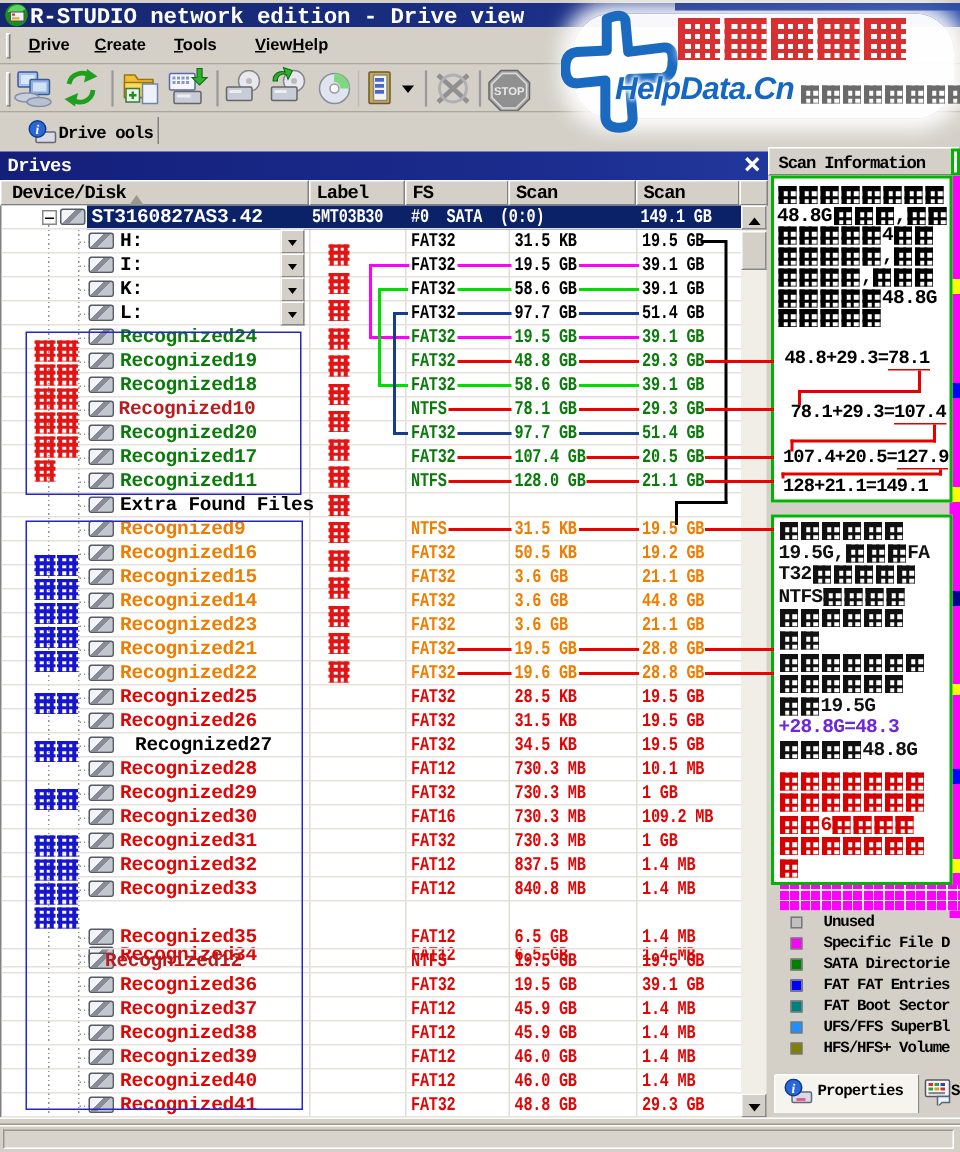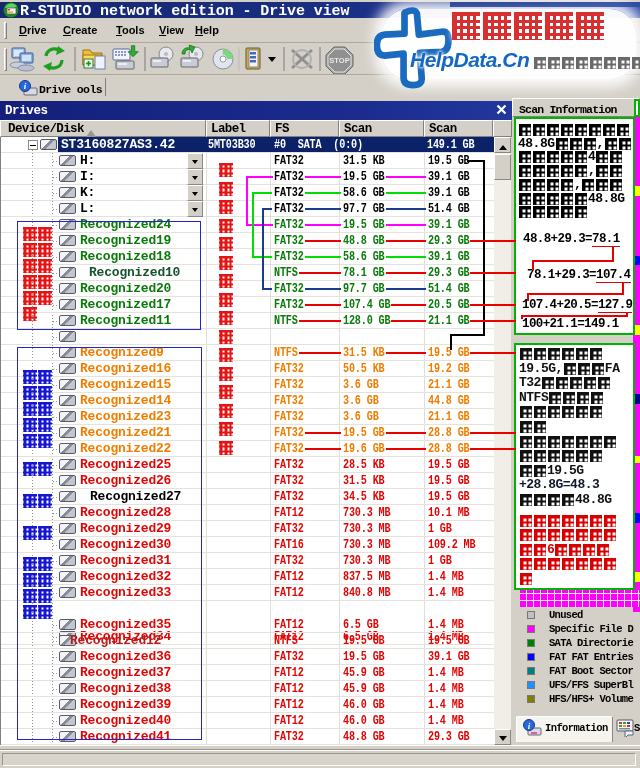--- a/index.html
+++ b/index.html
@@ -40,21 +40,21 @@
 <rect x="4" y="6" width="9" height="6" fill="#f2f2f8" stroke="#555" stroke-width="0.7"></rect>
 <rect x="5" y="9.5" width="5" height="1.5" fill="#e8b020"></rect>
     <rect x="5" y="7" width="2" height="1.5" fill="#d04040"></rect>
   </svg>
 <div class="ab mono" style="left:20px;top:3px;font-weight:bold;font-size:15px;color:#fff;letter-spacing:-0.1px;white-space:nowrap">R-STUDIO network edition - Drive view</div>
 <div class="ab" style="left:0;top:18px;width:640px;height:25px;background:#D4D0C8;border-bottom:1px solid #aca899"></div>
 <div class="ab" style="left:4px;top:22px;width:3px;height:17px;border:1px solid #fff;border-right-color:#808080;border-bottom-color:#808080"></div>
 <div class="ab sans" style="left:19px;top:24px;font-weight:bold;font-size:11px;color:#000"><u>D</u>rive</div>
 <div class="ab sans" style="left:63px;top:24px;font-weight:bold;font-size:11px;color:#000"><u>C</u>reate</div>
 <div class="ab sans" style="left:116px;top:24px;font-weight:bold;font-size:11px;color:#000"><u>T</u>ools</div>
-<div class="ab sans" style="left:159px;top:24px;font-weight:bold;font-size:11px;color:#000"><u>V</u>iew</div>
+<div class="ab sans" style="left:170px;top:24px;font-weight:bold;font-size:11px;color:#000"><u>V</u>iew</div>
 <div class="ab sans" style="left:195px;top:24px;font-weight:bold;font-size:11px;color:#000"><u>H</u>elp</div>
 <div class="ab" style="left:0;top:43px;width:640px;height:32px;background:#D4D0C8;border-bottom:1px solid #aca899"></div>
 <div class="ab" style="left:4px;top:48px;width:3px;height:23px;border:1px solid #fff;border-right-color:#808080;border-bottom-color:#808080"></div>
 <svg class="ab" style="left:0;top:44px" width="360" height="30" viewBox="0 0 360 30">
 
 <g>
       <rect x="12" y="4" width="13" height="10" rx="1" fill="#a8c4e8" stroke="#3a5a9a"></rect>
 <rect x="14" y="6" width="9" height="6" fill="#d8e8fa"></rect>
 <rect x="20" y="9" width="13" height="10" rx="1" fill="#90b0dc" stroke="#3a5a9a"></rect>
 <rect x="22" y="11" width="9" height="6" fill="#cfe2f8"></rect>
@@ -253,21 +253,21 @@
     <span class="dsk" style="left:58px"></span>
     <div class="cell" style="left:79px;color:#0a7a0a">Recognized18</div>
     <div class="cell val" style="left:273px;color:#0a7a0a">FAT32</div>
     <div class="cell val" style="left:342px;color:#0a7a0a">58.6 GB</div>
     <div class="cell val" style="left:427px;color:#0a7a0a">39.1 GB</div>
   </div>
 <div class="row" style="top:265px">
     <div class="cell" style="left:0;width:493px;top:15px;height:1px;background:#e4e2da"></div>
     <div class="cell" style="left:52px;top:8px;width:6px;height:1px;background:repeating-linear-gradient(90deg,#909090 0 1px,transparent 1px 3px)"></div>
     <span class="dsk" style="left:58px"></span>
-    <div class="cell" style="left:88px;color:#14532d">Recognized10</div>
+    <div class="cell" style="left:78px;color:#b91c1c">Recognized10</div>
     <div class="cell val" style="left:273px;color:#0a7a0a">NTFS</div>
     <div class="cell val" style="left:342px;color:#0a7a0a">78.1 GB</div>
     <div class="cell val" style="left:427px;color:#0a7a0a">29.3 GB</div>
   </div>
 <div class="row" style="top:281px">
     <div class="cell" style="left:0;width:493px;top:15px;height:1px;background:#e4e2da"></div>
     <div class="cell" style="left:52px;top:8px;width:6px;height:1px;background:repeating-linear-gradient(90deg,#909090 0 1px,transparent 1px 3px)"></div>
     <span class="dsk" style="left:58px"></span>
     <div class="cell" style="left:79px;color:#0a7a0a">Recognized20</div>
     <div class="cell val" style="left:273px;color:#0a7a0a">FAT32</div>
@@ -289,20 +289,21 @@
     <span class="dsk" style="left:58px"></span>
     <div class="cell" style="left:79px;color:#0a7a0a">Recognized11</div>
     <div class="cell val" style="left:273px;color:#0a7a0a">NTFS</div>
     <div class="cell val" style="left:342px;color:#0a7a0a">128.0 GB</div>
     <div class="cell val" style="left:427px;color:#0a7a0a">21.1 GB</div>
   </div>
 <div class="row" style="top:329px">
     <div class="cell" style="left:0;width:493px;top:15px;height:1px;background:#e4e2da"></div>
     <div class="cell" style="left:52px;top:8px;width:6px;height:1px;background:repeating-linear-gradient(90deg,#909090 0 1px,transparent 1px 3px)"></div>
     <span class="dsk" style="left:58px"></span>
+    <div class="cell" style="left:79px;color:#000">Extra Found Files</div>
   </div>
 <div class="row" style="top:345px">
     <div class="cell" style="left:0;width:493px;top:15px;height:1px;background:#e4e2da"></div>
     <div class="cell" style="left:52px;top:8px;width:6px;height:1px;background:repeating-linear-gradient(90deg,#909090 0 1px,transparent 1px 3px)"></div>
     <span class="dsk" style="left:58px"></span>
     <div class="cell" style="left:79px;color:#ef7d00">Recognized9</div>
     <div class="cell val" style="left:273px;color:#ef7d00">NTFS</div>
     <div class="cell val" style="left:342px;color:#ef7d00">31.5 KB</div>
     <div class="cell val" style="left:427px;color:#ef7d00">19.5 GB</div>
   </div>
@@ -544,41 +545,41 @@
 <div class="ab" style="left:518px;top:123.0px;width:114px;height:14px;color:#000;overflow:hidden;white-space:nowrap"><i class="g c13"></i><i class="g c13"></i><i class="g c13"></i><i class="g c13"></i><i class="g c13"></i><i class="g c13"></i><i class="g c13"></i><i class="g c13"></i></div>
 <div class="ab" style="left:518px;top:136.7px;width:114px;height:14px;color:#000;overflow:hidden;white-space:nowrap"><span class="as13">48.8G</span><i class="g c13"></i><i class="g c13"></i><i class="g c13"></i><span class="as13">,</span><i class="g c13"></i><i class="g c13"></i></div>
 <div class="ab" style="left:518px;top:150.4px;width:114px;height:14px;color:#000;overflow:hidden;white-space:nowrap"><i class="g c13"></i><i class="g c13"></i><i class="g c13"></i><i class="g c13"></i><i class="g c13"></i><span class="as13">4</span><i class="g c13"></i><i class="g c13"></i></div>
 <div class="ab" style="left:518px;top:164.1px;width:114px;height:14px;color:#000;overflow:hidden;white-space:nowrap"><i class="g c13"></i><i class="g c13"></i><i class="g c13"></i><i class="g c13"></i><i class="g c13"></i><span class="as13">,</span><i class="g c13"></i><i class="g c13"></i></div>
 <div class="ab" style="left:518px;top:177.8px;width:114px;height:14px;color:#000;overflow:hidden;white-space:nowrap"><i class="g c13"></i><i class="g c13"></i><i class="g c13"></i><i class="g c13"></i><span class="as13">,</span><i class="g c13"></i><i class="g c13"></i><i class="g c13"></i></div>
 <div class="ab" style="left:518px;top:191.5px;width:114px;height:14px;color:#000;overflow:hidden;white-space:nowrap"><i class="g c13"></i><i class="g c13"></i><i class="g c13"></i><i class="g c13"></i><i class="g c13"></i><span class="as13">48.8G</span></div>
 <div class="ab" style="left:518px;top:205.2px;width:114px;height:14px;color:#000;overflow:hidden;white-space:nowrap"><i class="g c13"></i><i class="g c13"></i><i class="g c13"></i><i class="g c13"></i><i class="g c13"></i></div>
 <div class="ab mono" style="left:523px;top:232px;font-weight:bold;font-size:12.5px;letter-spacing:-0.6px;color:#000">48.8+29.3=<span style="border-bottom:1.5px solid #e00000">78.1</span></div>
 <div class="ab mono" style="left:527px;top:268px;font-weight:bold;font-size:12.5px;letter-spacing:-0.6px;color:#000">78.1+29.3=<span style="border-bottom:1.5px solid #e00000">107.4</span></div>
 <div class="ab mono" style="left:522px;top:298px;font-weight:bold;font-size:12.5px;letter-spacing:-0.6px;color:#000">107.4+20.5=<span style="border-bottom:1.5px solid #e00000">127.9</span></div>
-<div class="ab mono" style="left:522px;top:317px;font-weight:bold;font-size:12.5px;letter-spacing:-0.6px;color:#000">100+21.1=149.1</div>
+<div class="ab mono" style="left:522px;top:317px;font-weight:bold;font-size:12.5px;letter-spacing:-0.6px;color:#000">128+21.1=149.1</div>
 <div class="ab" style="left:612px;top:247px;width:2px;height:15px;background:#e80000"></div>
 <div class="ab" style="left:532px;top:260px;width:82px;height:2px;background:#e80000"></div>
 <div class="ab" style="left:532px;top:260px;width:2px;height:10px;background:#e80000"></div>
 <div class="ab" style="left:622px;top:283px;width:2px;height:12px;background:#e80000"></div>
 <div class="ab" style="left:527px;top:293px;width:97px;height:2px;background:#e80000"></div>
 <div class="ab" style="left:527px;top:293px;width:2px;height:8px;background:#e80000"></div>
 <div class="ab" style="left:626px;top:313px;width:2px;height:4px;background:#e80000"></div>
 <div class="ab" style="left:521px;top:315px;width:107px;height:2px;background:#e80000"></div>
 <div class="ab" style="left:521px;top:315px;width:2px;height:4px;background:#e80000"></div>
 <div class="ab" style="left:514px;top:343px;width:121px;height:247px;background:#fff;border:2px solid #00b400"></div>
 <div class="ab" style="left:519px;top:347.0px;width:114px;height:14px;color:#111;overflow:hidden;white-space:nowrap"><i class="g c13"></i><i class="g c13"></i><i class="g c13"></i><i class="g c13"></i><i class="g c13"></i><i class="g c13"></i></div>
 <div class="ab" style="left:519px;top:361.6px;width:114px;height:14px;color:#111;overflow:hidden;white-space:nowrap"><span class="as13">19.5G</span><span class="as13">,</span><i class="g c13"></i><i class="g c13"></i><i class="g c13"></i><span class="as13">FA</span></div>
 <div class="ab" style="left:519px;top:376.2px;width:114px;height:14px;color:#111;overflow:hidden;white-space:nowrap"><span class="as13">T32</span><i class="g c13"></i><i class="g c13"></i><i class="g c13"></i><i class="g c13"></i><i class="g c13"></i></div>
 <div class="ab" style="left:519px;top:390.8px;width:114px;height:14px;color:#111;overflow:hidden;white-space:nowrap"><span class="as13">NTFS</span><i class="g c13"></i><i class="g c13"></i><i class="g c13"></i><i class="g c13"></i></div>
 <div class="ab" style="left:519px;top:405.4px;width:114px;height:14px;color:#111;overflow:hidden;white-space:nowrap"><i class="g c13"></i><i class="g c13"></i><i class="g c13"></i><i class="g c13"></i><i class="g c13"></i><i class="g c13"></i></div>
 <div class="ab" style="left:519px;top:420.0px;width:114px;height:14px;color:#111;overflow:hidden;white-space:nowrap"><i class="g c13"></i><i class="g c13"></i></div>
 <div class="ab" style="left:519px;top:434.6px;width:114px;height:14px;color:#111;overflow:hidden;white-space:nowrap"><i class="g c13"></i><i class="g c13"></i><i class="g c13"></i><i class="g c13"></i><i class="g c13"></i><i class="g c13"></i><i class="g c13"></i></div>
 <div class="ab" style="left:519px;top:449.2px;width:114px;height:14px;color:#111;overflow:hidden;white-space:nowrap"><i class="g c13"></i><i class="g c13"></i><i class="g c13"></i><i class="g c13"></i><i class="g c13"></i><i class="g c13"></i></div>
 <div class="ab" style="left:519px;top:463.8px;width:114px;height:14px;color:#111;overflow:hidden;white-space:nowrap"><i class="g c13"></i><i class="g c13"></i><span class="as13">19.5G</span></div>
-<div class="ab" style="left:519px;top:478.4px;width:114px;height:14px;color:#0f172a;overflow:hidden;white-space:nowrap"><span class="as13">+28.8G=48.3</span></div>
+<div class="ab" style="left:519px;top:478.4px;width:114px;height:14px;color:#6d28d9;overflow:hidden;white-space:nowrap"><span class="as13">+28.8G=48.3</span></div>
 <div class="ab" style="left:519px;top:493.0px;width:114px;height:14px;color:#111;overflow:hidden;white-space:nowrap"><i class="g c13"></i><i class="g c13"></i><i class="g c13"></i><i class="g c13"></i><span class="as13">48.8G</span></div>
 <div class="ab" style="left:519px;top:513.6px;width:114px;height:14px;color:#d80000;overflow:hidden;white-space:nowrap"><i class="g c13"></i><i class="g c13"></i><i class="g c13"></i><i class="g c13"></i><i class="g c13"></i><i class="g c13"></i><i class="g c13"></i></div>
 <div class="ab" style="left:519px;top:528.2px;width:114px;height:14px;color:#d80000;overflow:hidden;white-space:nowrap"><i class="g c13"></i><i class="g c13"></i><i class="g c13"></i><i class="g c13"></i><i class="g c13"></i><i class="g c13"></i><i class="g c13"></i></div>
 <div class="ab" style="left:519px;top:542.8px;width:114px;height:14px;color:#d80000;overflow:hidden;white-space:nowrap"><i class="g c13"></i><i class="g c13"></i><span class="as13">6</span><i class="g c13"></i><i class="g c13"></i><i class="g c13"></i><i class="g c13"></i></div>
 <div class="ab" style="left:519px;top:557.4px;width:114px;height:14px;color:#d80000;overflow:hidden;white-space:nowrap"><i class="g c13"></i><i class="g c13"></i><i class="g c13"></i><i class="g c13"></i><i class="g c13"></i><i class="g c13"></i><i class="g c13"></i></div>
 <div class="ab" style="left:519px;top:572.0px;width:114px;height:14px;color:#d80000;overflow:hidden;white-space:nowrap"><i class="g c13"></i></div>
 <div class="ab" style="left:527px;top:611px;width:8px;height:8px;background:#c0c0c0;border:1px solid #777"></div>
 <div class="ab mono" style="left:549px;top:609px;width:91px;overflow:hidden;font-weight:bold;font-size:10.5px;letter-spacing:-0.7px;white-space:nowrap">Unused</div>
 <div class="ab" style="left:527px;top:625px;width:8px;height:8px;background:#ff00ff;border:1px solid #777"></div>
 <div class="ab mono" style="left:549px;top:623px;width:91px;overflow:hidden;font-weight:bold;font-size:10.5px;letter-spacing:-0.7px;white-space:nowrap">Specific File D</div>
@@ -593,21 +594,21 @@
 <div class="ab" style="left:527px;top:695px;width:8px;height:8px;background:#808000;border:1px solid #777"></div>
 <div class="ab mono" style="left:549px;top:693px;width:91px;overflow:hidden;font-weight:bold;font-size:10.5px;letter-spacing:-0.7px;white-space:nowrap">HFS/HFS+ Volume</div>
 <div class="ab" style="left:512px;top:714px;width:128px;height:28px;background:#D4D0C8"></div>
 <div class="ab" style="left:516px;top:716px;width:97px;height:26px;background:#f6f4ee;border:1px solid #888;border-bottom:none;border-top-color:#fff;border-left-color:#fff;border-radius:2px 2px 0 0"></div>
 <svg class="ab" style="left:522px;top:719px" width="20" height="17" viewBox="0 0 20 17">
 <rect x="6" y="9" width="13" height="7" rx="1" fill="#d8dae6" stroke="#667"></rect>
 <rect x="9" y="13" width="6" height="2" fill="#e85a9a"></rect>
 <circle cx="7" cy="6" r="5.5" fill="#2868d8" stroke="#123a8a"></circle>
 <text x="7" y="9.5" font-family="Liberation Serif" font-style="italic" font-weight="bold" font-size="9" fill="#fff" text-anchor="middle">i</text>
   </svg>
-<div class="ab mono" style="left:545px;top:722px;font-weight:bold;font-size:10.5px;letter-spacing:-0.6px">Information</div>
+<div class="ab mono" style="left:545px;top:722px;font-weight:bold;font-size:10.5px;letter-spacing:-0.6px">Properties</div>
 <svg class="ab" style="left:616px;top:719px" width="22" height="18" viewBox="0 0 22 18">
 <rect x="1" y="1" width="16" height="11" rx="1" fill="#f8f8fc" stroke="#556"></rect>
 <g>
       <rect x="3" y="3" width="3" height="2" fill="#d03030"></rect>
       <rect x="7" y="3" width="3" height="2" fill="#30a030"></rect>
       <rect x="11" y="3" width="3" height="2" fill="#3040c0"></rect>
 <rect x="3" y="6" width="3" height="2" fill="#30a030"></rect>
       <rect x="7" y="6" width="3" height="2" fill="#d0a030"></rect>
       <rect x="11" y="6" width="3" height="2" fill="#d03030"></rect>
 <rect x="3" y="9" width="11" height="1.5" fill="#888"></rect>

